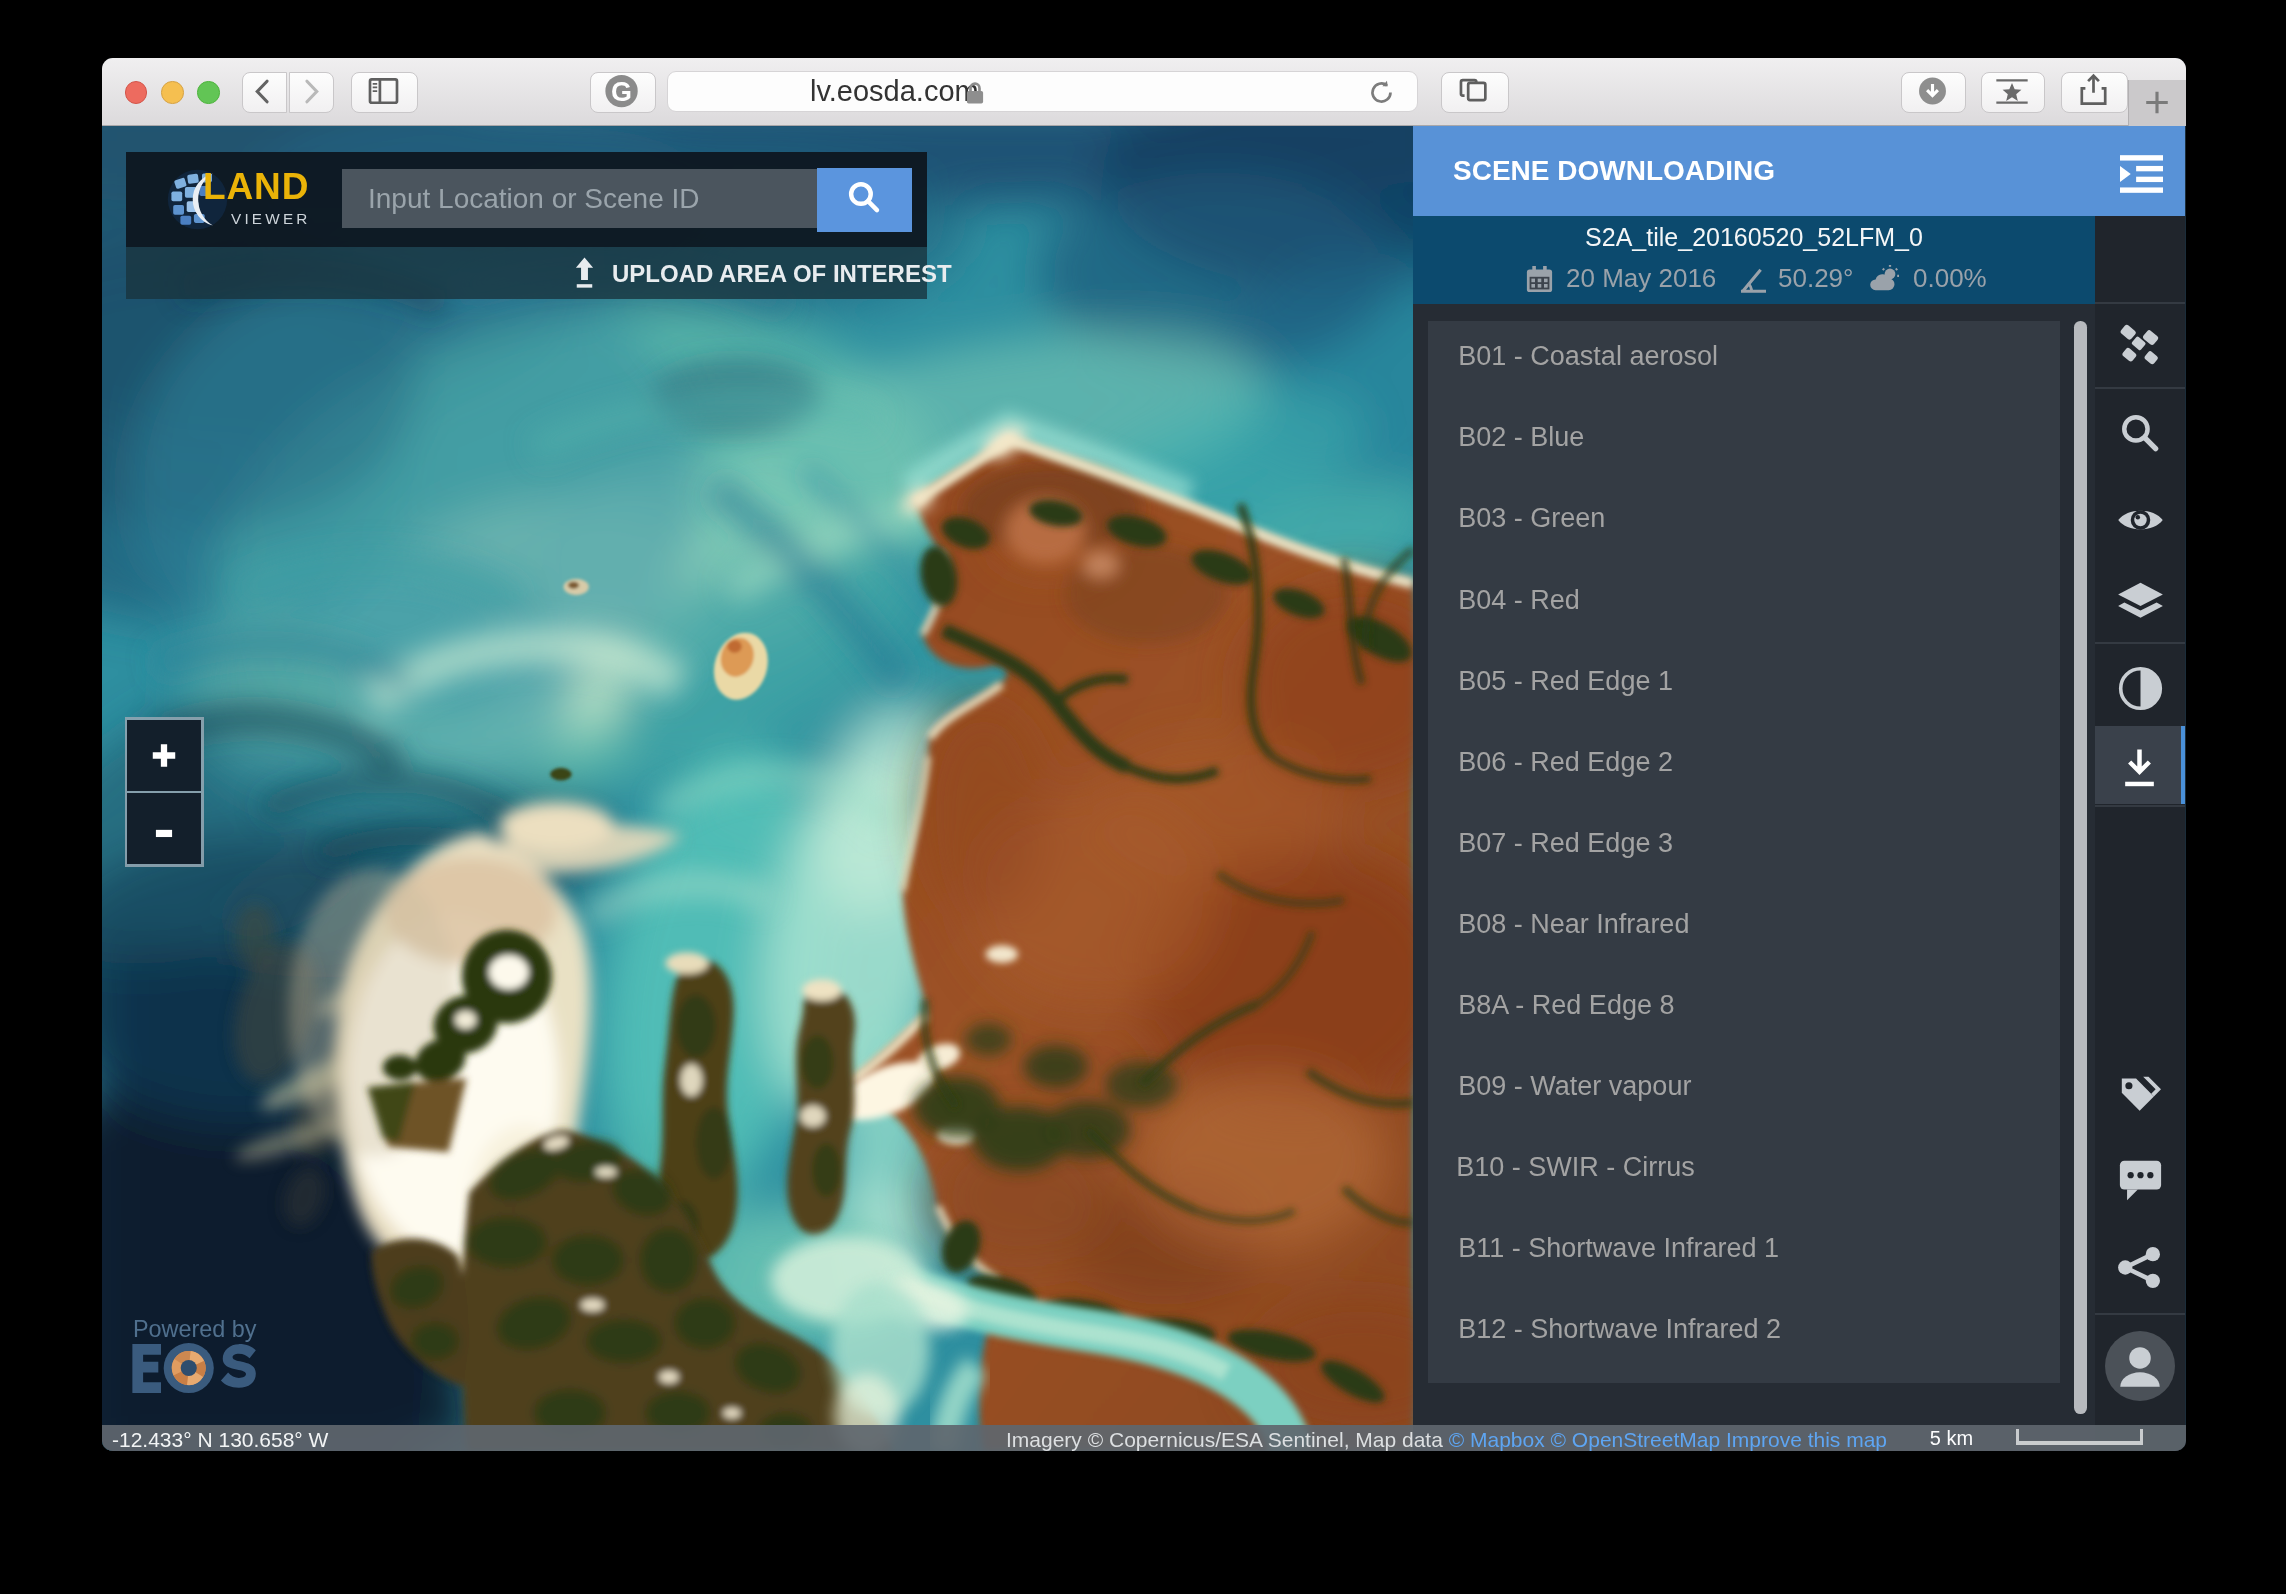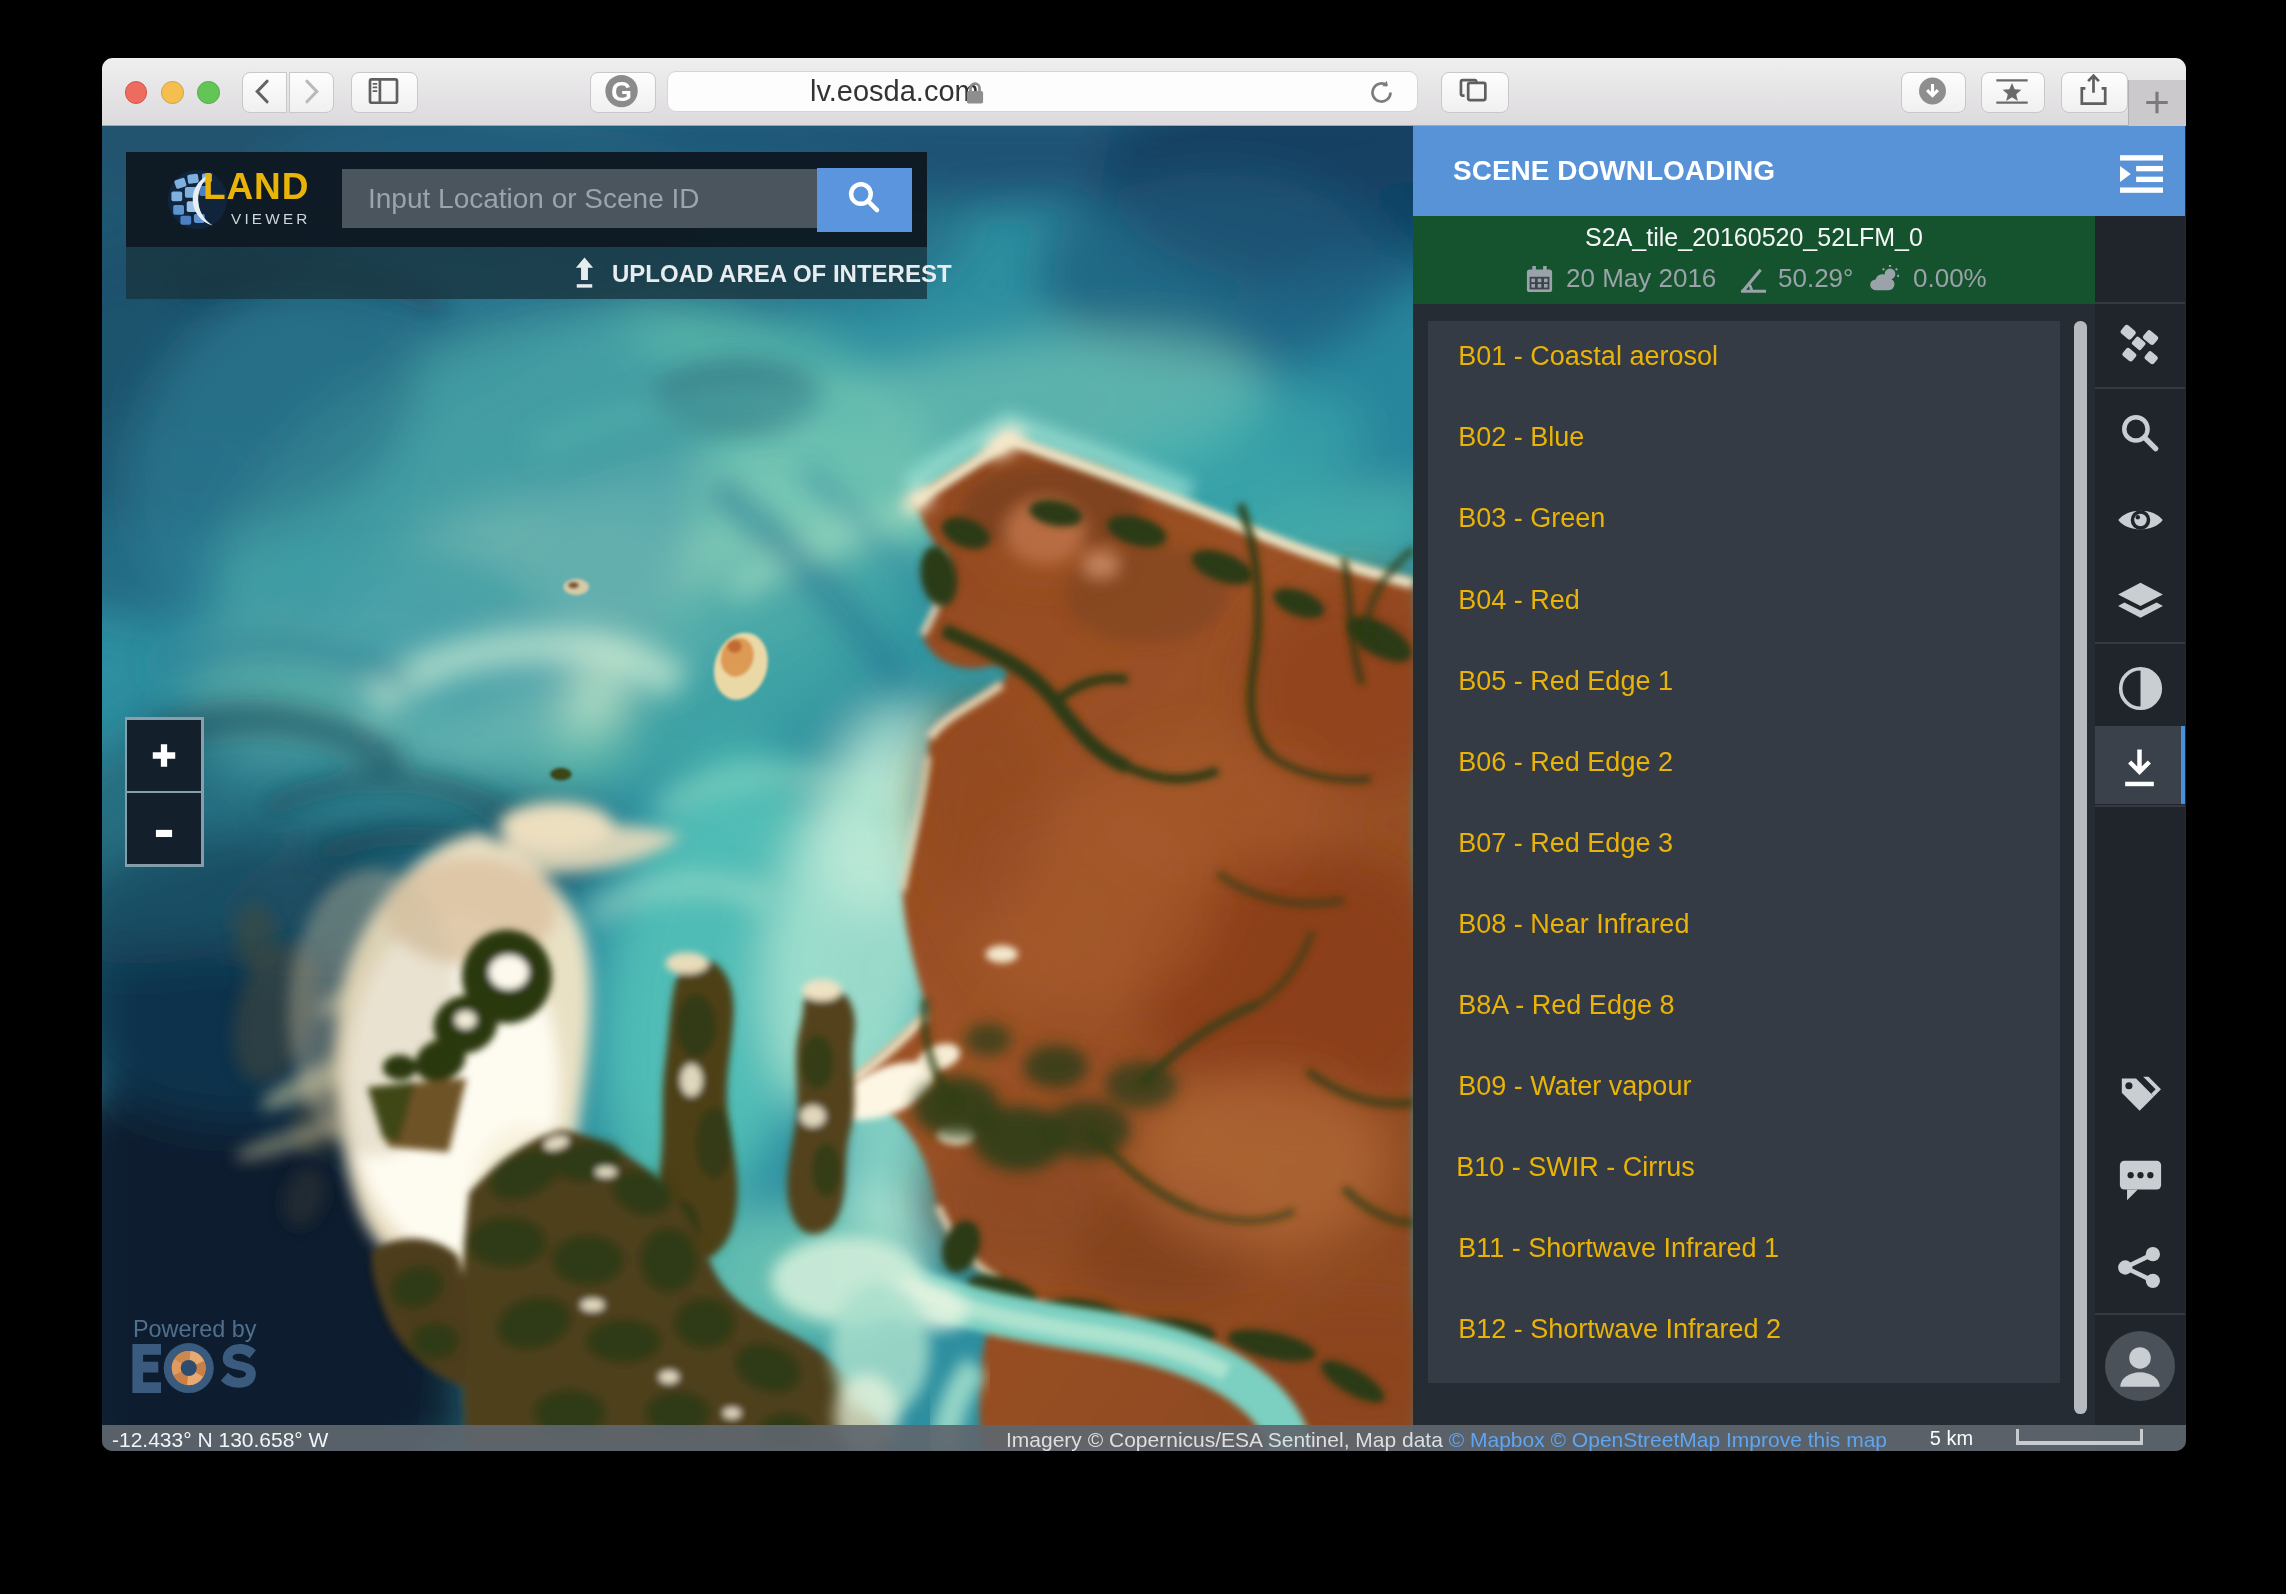--- a/index.html
+++ b/index.html
@@ -34,24 +34,24 @@
   #zoomctl { position:absolute; left:22.5px; top:591px; width:79px; height:150px;
     background:rgba(150,168,180,0.85); padding:2.7px; }
   .zbtn { width:74px; height:71px; background:#131f2b; color:#fff; text-align:center; position:relative; }
   
   #statusbar { position:absolute; left:0; top:1299px; width:2084px; height:27px;
     background:rgba(94,102,110,0.92); color:#eef0f1; font-size:21px; }
   
   #panel { position:absolute; left:1311px; top:0; width:772px; height:1326px; background:#20252c; }
   #bluehdr { position:absolute; left:0; top:0; width:772px; height:90px; background:#5892d7;
     color:#fff; font-size:28px; font-weight:bold; line-height:90px; }
-  #sceneinfo { position:absolute; left:0; top:90px; width:682px; height:88px; background:#14532d; }
+  #sceneinfo { position:absolute; left:0; top:90px; width:682px; height:88px; background:#0c4a6e; }
   #bandsbg { position:absolute; left:0; top:178px; width:682px; height:1148px; background:#262c34; }
   .band { position:absolute; left:15.3px; width:632px; height:89px; background:#343b44;
-    color:#eab308; font-size:27px; line-height:71px; padding-left:30px; }
+    color:#a3a3a3; font-size:27px; line-height:71px; padding-left:30px; }
   #scrollbar { position:absolute; left:661px; top:195px; width:12.6px; height:1093px; background:#b7babe; border-radius:6.3px; }
   #tools { position:absolute; left:682px; top:90px; width:90px; height:1236px; background:#20252c; }
   .tsep { position:absolute; left:0; width:90px; height:1.8px; background:#343a42; }
   #dltile { position:absolute; left:0; top:510px; width:90px; height:78px; background:#3a414b; }
   #dlblue { position:absolute; left:86px; top:510px; width:3.6px; height:78px; background:#4a90d8; }
 </style>
 </head>
 <body>
 <div id="win">
 

